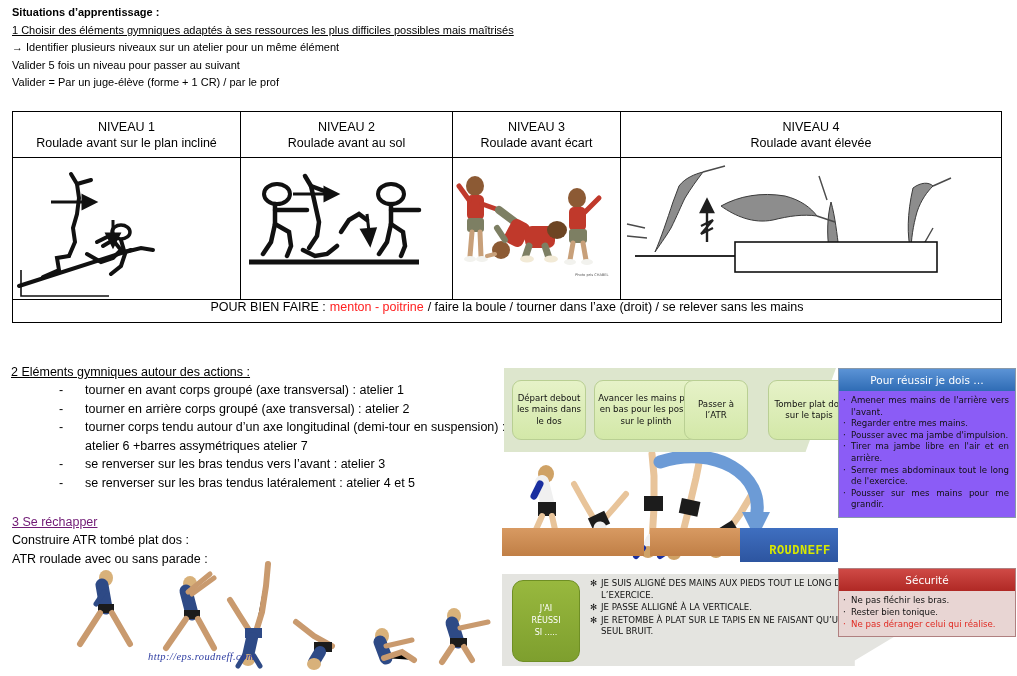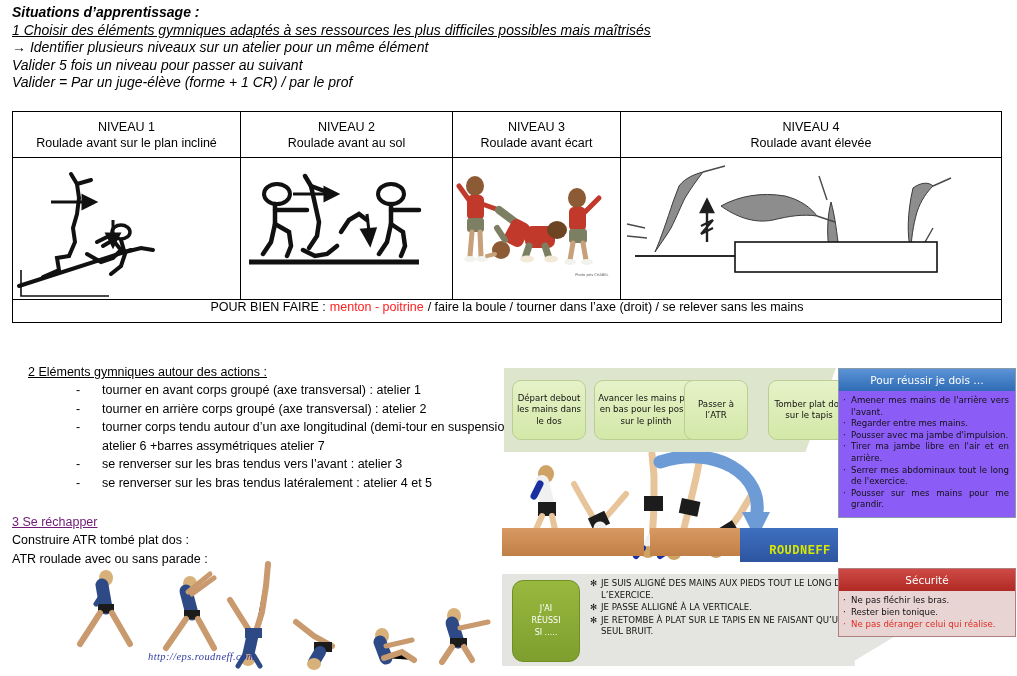--- a/index.html
+++ b/index.html
@@ -1,41 +1,41 @@
 <!DOCTYPE html>
 <html><head>
 <meta charset="utf-8">
 <style>
   html,body{margin:0;padding:0;background:#fff;}
   body{width:1017px;height:676px;position:relative;overflow:hidden;
        font-family:"Liberation Sans",sans-serif;color:#000;}
 
   
   #intro{position:absolute;left:12px;top:4px;width:700px;}
-  #intro .line{font-size:14px;line-height:17.5px;white-space:nowrap;font-style:italic;}
+  #intro .line{font-size:11px;line-height:17.5px;white-space:nowrap;}
   #intro .bold{font-weight:bold;}
   #intro .ul{text-decoration:underline;}
 
   
   #levels{position:absolute;left:12px;top:111px;width:990px;height:212px;
           border:1.6px solid #000;box-sizing:border-box;}
   #levels .hdr{display:flex;height:45px;border-bottom:1.3px solid #000;text-align:right;}
   #levels .bdy{display:flex;height:141px;border-bottom:1.3px solid #000;}
   .col{box-sizing:border-box;border-right:1.3px solid #000;overflow:hidden;position:relative;}
   .col.last{border-right:none;}
   .c1{width:228px}.c2{width:212px}.c3{width:168px}.c4{width:380px}
   .hdr .col{display:flex;flex-direction:column;align-items:center;justify-content:center;}
   .lvl-name{font-size:12.5px;line-height:16px;}
   .lvl-desc{font-size:12.5px;line-height:16px;}
   #pbf{height:23px;display:flex;align-items:flex-start;justify-content:center;
        font-size:12.5px;}
   .red{color:#ff2020;}
 
   
-  #sec2{position:absolute;left:28px;top:363px;width:500px;}
+  #sec2{position:absolute;left:11px;top:363px;width:500px;}
   #sec2 .ttl{font-size:12.5px;text-decoration:underline;line-height:18px;}
   #sec2 ul{margin:0;padding:0;list-style:none;}
   #sec2 li{font-size:12.5px;line-height:18.5px;padding-left:74px;position:relative;
            text-indent:0;}
   #sec2 li .dash{position:absolute;left:48px;}
 
   
   #sec3{position:absolute;left:12px;top:513px;width:480px;}
   #sec3 .ttl{font-size:12.5px;text-decoration:underline;color:#701a75;line-height:18px;}
   #sec3 .ln{font-size:12.5px;line-height:18.5px;}

